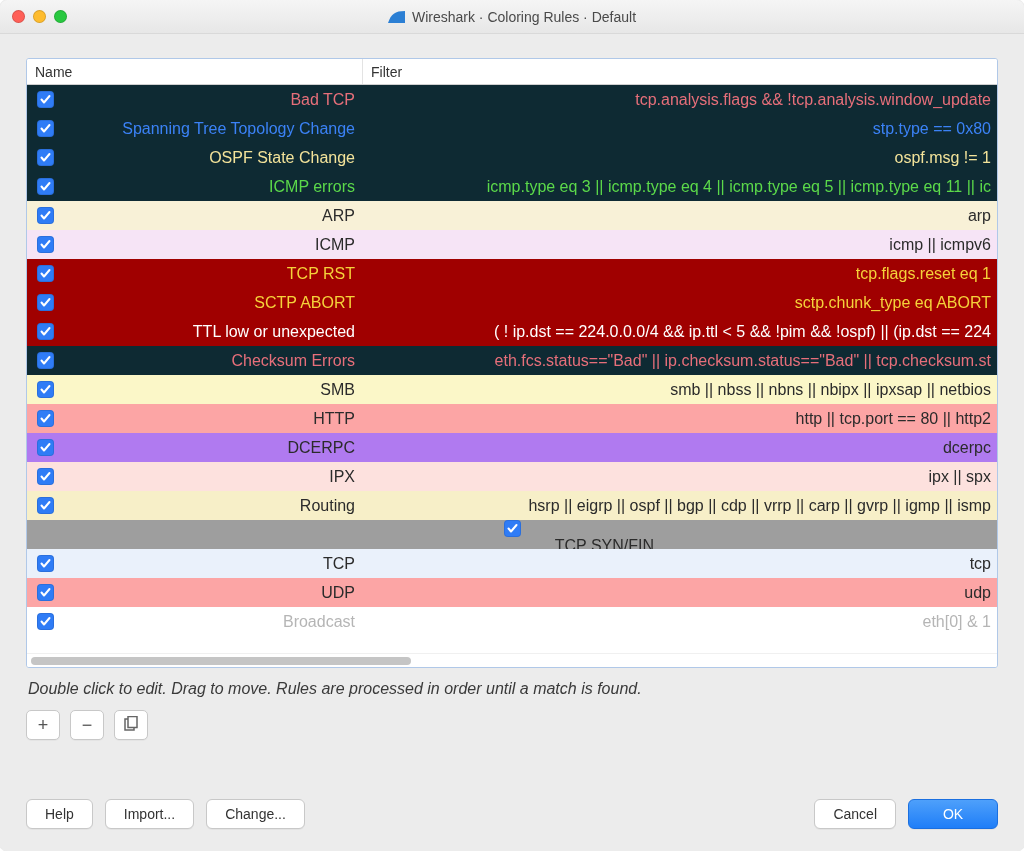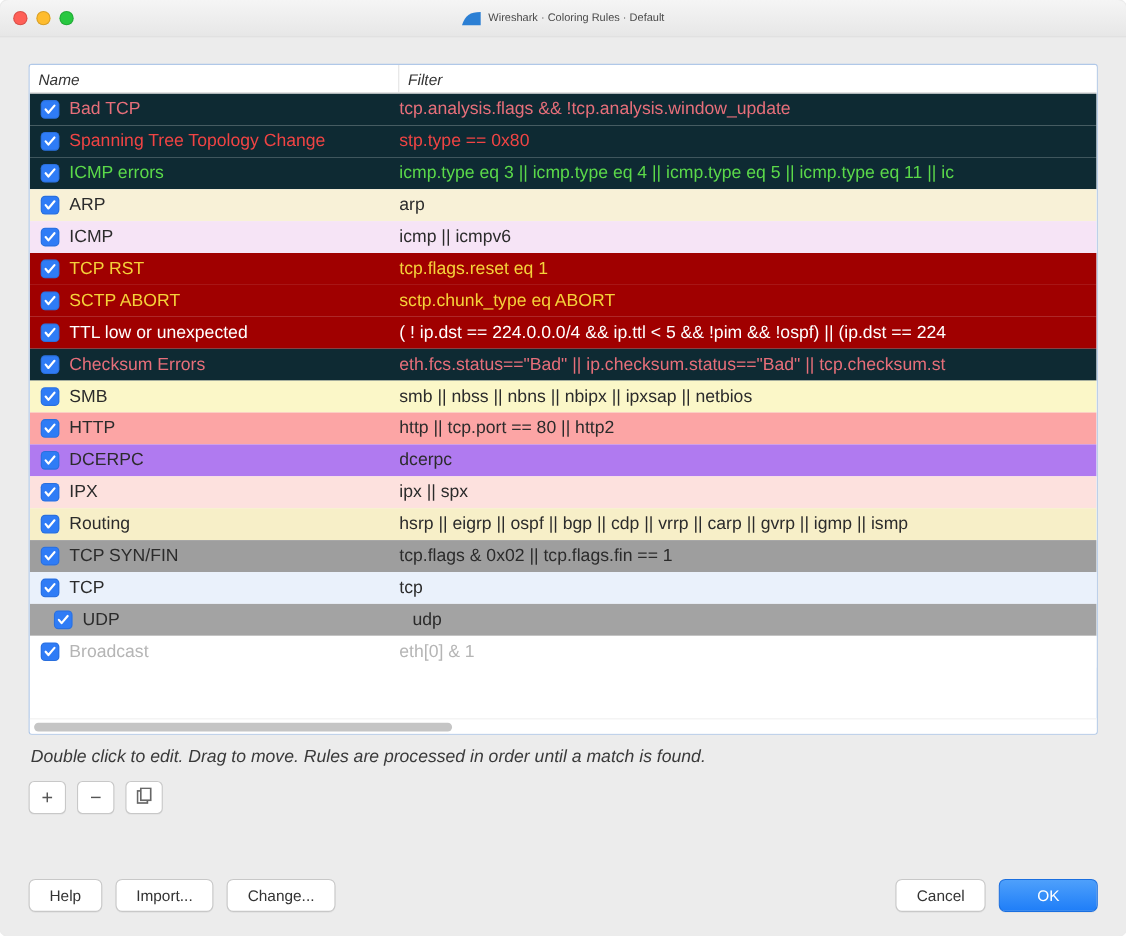--- a/index.html
+++ b/index.html
@@ -23,41 +23,41 @@
     position:relative;
     border-bottom:1px solid #d9d9d9;
     background:linear-gradient(#f5f5f5,#e7e7e7);
     border-top-left-radius:8px; border-top-right-radius:8px;
   }
   .traffic { display:flex; gap:8px; margin-left:12px; }
   .tl { width:13px; height:13px; border-radius:50%; box-shadow:inset 0 0 0 1px rgba(0,0,0,0.15);}
   .tl.red{background:#ff5f57;} .tl.yel{background:#febc2e;} .tl.grn{background:#28c840;}
   .titlewrap { position:absolute; left:0; right:0; text-align:center; pointer-events:none;
     display:flex; align-items:center; justify-content:center; gap:6px; }
-  .title { font-size:10px; color:#4a4a4a; }
+  .title { font-size:14px; color:#4a4a4a; }
   .fin-icon svg { display:block; }
   .content { flex:1; padding:24px 26px 0 26px; display:flex; flex-direction:column; min-height:0;}
   .listbox {
     border:1px solid #b0c8e8;
     border-radius:3px;
     background:#fff;
     display:flex; flex-direction:column;
     height:610px;
     overflow:hidden;
   }
   .header-row {
     display:flex; height:26px;
     border-bottom:1px solid #d0d0d0;
     background:#fff;
     font-size:14px; color:#333;
   }
-  .hcell { display:flex; align-items:center; padding:12px 8px;font-style:italic; }
+  .hcell { display:flex; align-items:center; padding:12px 8px; }
   .hcell.name { width:336px; border-right:1px solid #e3e3e3; }
   .hcell.filter { flex:1; }
-  .rows { flex:1; overflow:hidden; }
+  .rows { flex:1; overflow:hidden;text-align:right; }
   .row {
     display:flex; align-items:center;
     height:29px;
     font-size:16px;
     white-space:nowrap;
   }
   .cell-check { width:36px; display:flex; align-items:center; justify-content:center; }
   .cell-name { width:300px; padding-right:8px; overflow:hidden; text-overflow:ellipsis;}
   .cell-filter { flex:1; overflow:hidden; padding-right:6px;}
   .chk {
@@ -136,31 +136,42 @@
             <div class="cell-check">
               <div class="chk">
                 <svg width="11" height="11" viewBox="0 0 11 11">
                   <path d="M1.5 5.5 L4 8.5 L9.5 2" fill="none" stroke="#fff" stroke-width="2" stroke-linecap="round" stroke-linejoin="round"></path>
                 </svg>
               </div>
             </div>
             <div class="cell-name">Bad TCP</div>
             <div class="cell-filter">tcp.analysis.flags &amp;&amp; !tcp.analysis.window_update</div>
           </div>
-          <div class="row" style="background: rgb(14, 42, 51); color: #ef4444;">
+          <div class="row" style="background: rgb(14, 42, 51); color: #3b82f6;">
             <div class="cell-check">
               <div class="chk">
                 <svg width="11" height="11" viewBox="0 0 11 11">
                   <path d="M1.5 5.5 L4 8.5 L9.5 2" fill="none" stroke="#fff" stroke-width="2" stroke-linecap="round" stroke-linejoin="round"></path>
                 </svg>
               </div>
             </div>
             <div class="cell-name">Spanning Tree Topology  Change</div>
             <div class="cell-filter">stp.type == 0x80</div>
           </div>
+          <div class="row" style="background: rgb(14, 42, 51); color: rgb(243, 227, 154);">
+            <div class="cell-check">
+              <div class="chk">
+                <svg width="11" height="11" viewBox="0 0 11 11">
+                  <path d="M1.5 5.5 L4 8.5 L9.5 2" fill="none" stroke="#fff" stroke-width="2" stroke-linecap="round" stroke-linejoin="round"></path>
+                </svg>
+              </div>
+            </div>
+            <div class="cell-name">OSPF State Change</div>
+            <div class="cell-filter">ospf.msg != 1</div>
+          </div>
           <div class="row" style="background: rgb(14, 42, 51); color: rgb(91, 217, 74);">
             <div class="cell-check">
               <div class="chk">
                 <svg width="11" height="11" viewBox="0 0 11 11">
                   <path d="M1.5 5.5 L4 8.5 L9.5 2" fill="none" stroke="#fff" stroke-width="2" stroke-linecap="round" stroke-linejoin="round"></path>
                 </svg>
               </div>
             </div>
             <div class="cell-name">ICMP errors</div>
             <div class="cell-filter">icmp.type eq 3 || icmp.type eq 4 || icmp.type eq 5 || icmp.type eq 11 || ic</div>
@@ -279,21 +290,21 @@
             <div class="cell-check">
               <div class="chk">
                 <svg width="11" height="11" viewBox="0 0 11 11">
                   <path d="M1.5 5.5 L4 8.5 L9.5 2" fill="none" stroke="#fff" stroke-width="2" stroke-linecap="round" stroke-linejoin="round"></path>
                 </svg>
               </div>
             </div>
             <div class="cell-name">Routing</div>
             <div class="cell-filter">hsrp || eigrp || ospf || bgp || cdp || vrrp || carp || gvrp || igmp || ismp</div>
           </div>
-          <div class="row" style="background: rgb(158, 158, 158); color: rgb(43, 43, 43);">
+          <div class="row" style="background: rgb(158, 158, 158); color: rgb(43, 43, 43); flex-direction: column;">
             <div class="cell-check">
               <div class="chk">
                 <svg width="11" height="11" viewBox="0 0 11 11">
                   <path d="M1.5 5.5 L4 8.5 L9.5 2" fill="none" stroke="#fff" stroke-width="2" stroke-linecap="round" stroke-linejoin="round"></path>
                 </svg>
               </div>
             </div>
             <div class="cell-name">TCP SYN/FIN</div>
             <div class="cell-filter">tcp.flags &amp; 0x02 || tcp.flags.fin == 1</div>
           </div>
@@ -301,21 +312,21 @@
             <div class="cell-check">
               <div class="chk">
                 <svg width="11" height="11" viewBox="0 0 11 11">
                   <path d="M1.5 5.5 L4 8.5 L9.5 2" fill="none" stroke="#fff" stroke-width="2" stroke-linecap="round" stroke-linejoin="round"></path>
                 </svg>
               </div>
             </div>
             <div class="cell-name">TCP</div>
             <div class="cell-filter">tcp</div>
           </div>
-          <div class="row" style="background: #a3a3a3; color: rgb(43, 43, 43); padding-left: 12px;">
+          <div class="row" style="background: #fca5a5; color: rgb(43, 43, 43);">
             <div class="cell-check">
               <div class="chk">
                 <svg width="11" height="11" viewBox="0 0 11 11">
                   <path d="M1.5 5.5 L4 8.5 L9.5 2" fill="none" stroke="#fff" stroke-width="2" stroke-linecap="round" stroke-linejoin="round"></path>
                 </svg>
               </div>
             </div>
             <div class="cell-name">UDP</div>
             <div class="cell-filter">udp</div>
           </div>

